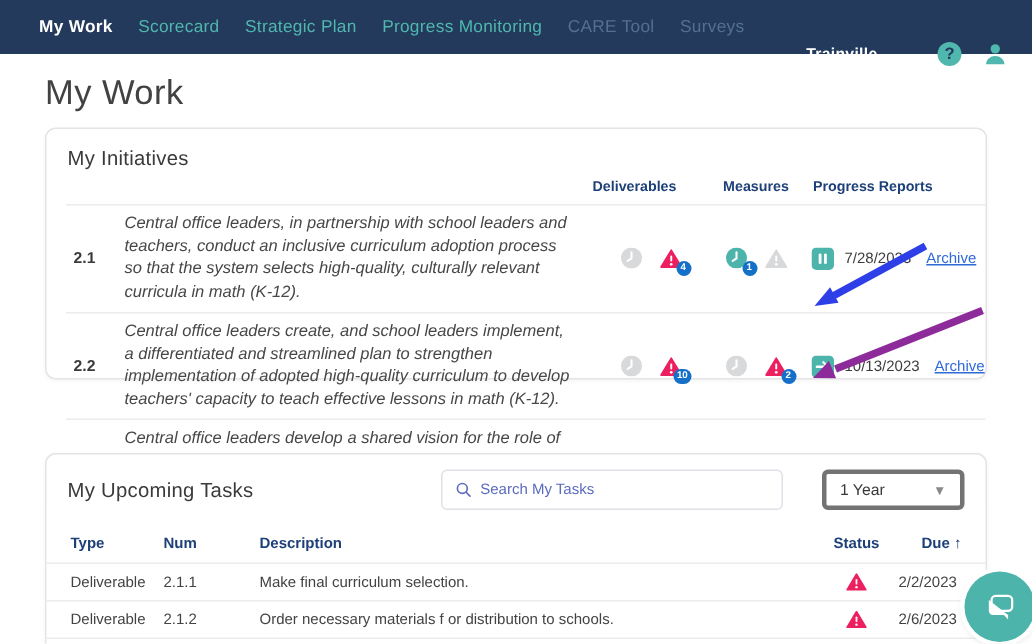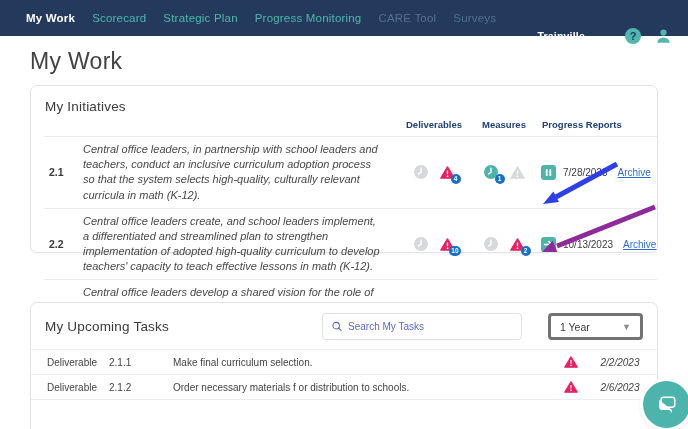--- a/index.html
+++ b/index.html
@@ -59,21 +59,21 @@
     min-width:10px; height:10px; border-radius:6px; line-height:10px;
     display:flex; align-items:center; justify-content:center; padding:0 2px;
   }
   .progress-cell { display:flex; align-items:center; gap:7px; font-size:10px; color:#3c3c3c; padding-left:6px; }
   .archive-link { color:#2f6bd8; text-decoration:underline; font-size:10px; cursor:pointer; margin-left:3px; }
 
   
   .tasks-head { display:flex; align-items:center; padding:10px 14px 9px; gap:26px; }
   .tasks-head .card-title { flex:1; }
   .search-box {
-    width:200px; height:27px; border:1px solid #dfe1e8; border-radius:4px;
+    width:228px; height:27px; border:1px solid #dfe1e8; border-radius:4px;
     display:flex; align-items:center; gap:6px; padding:0 9px; background:#fff;
   }
   .search-box input {
     border:none; outline:none; width:100%; font-size:10px;
     font-family:"Liberation Sans",sans-serif; color:#5c6bc0; background:transparent;
   }
   .search-box input::placeholder { color:#5c6bc0; opacity:1; }
   .filter-select {
     width:95px; height:27px; border:3px solid #737373; border-radius:4px;
     display:flex; align-items:center; justify-content:space-between;
@@ -81,21 +81,21 @@
   }
   .caret { color:#8a8a8a; font-size:9px; }
 
   .task-grid { display:grid; grid-template-columns:62px 64px 370px 56px 1fr; align-items:center; padding:0 16px; }
   .task-colheads { height:26px; }
   .task-colheads .col-head { font-size:10px; }
   .th-status { text-align:center; }
   .th-due { text-align:right; }
   .task-row { height:25px; font-size:10px; color:#434343; border-top:1px solid #ececec; }
   .task-status { display:flex; justify-content:center; }
-  .task-due { text-align:center;font-style:italic; }
+  .task-due { text-align:left; }
 
   
   .chat-fab {
     position:absolute; left:643px; top:381px; width:47px; height:47px;
     border-radius:50%; background:#4cb4ab;
     box-shadow:0 0 0 3px #ffffff, 0 2px 6px rgba(0,0,0,.18);
     display:flex; align-items:center; justify-content:center; cursor:pointer;
   }
 
   
@@ -123,21 +123,21 @@
 
 <h1 class="page-title">My Work</h1>
 
 <div class="card" id="initiatives-card">
   <div style="padding:11px 14px 2px;">
     <span class="card-title">My Initiatives</span>
   </div>
   <div class="init-grid init-colheads">
     <span></span>
       <span></span>
-    <span class="col-head" style="text-align:center;">Deliverables</span>
+    <span class="col-head" style="text-align:left;">Deliverables</span>
     <span class="col-head" style="text-align:center;">Measures</span>
     <span class="col-head" style="padding-left:7px;">Progress Reports</span>
   </div>
 
   <div class="init-divider"></div>
 
   <div class="init-grid init-row">
     <span class="init-num">2.1</span>
     <span class="init-desc">Central office leaders, in partnership with school leaders and teachers, conduct an inclusive curriculum adoption process so that the system selects high-quality, culturally relevant curricula in math (K-12).</span>
     <span class="icon-cluster">
@@ -293,20 +293,27 @@
           <path d="M8 8 L11 11" stroke="#5c6bc0" stroke-width="1.3" stroke-linecap="round"></path>
         </svg>
       <input type="text" placeholder="Search My Tasks" style="">
     </div>
     <div class="filter-select">
       <span>1 Year</span>
       <span class="caret">▼</span>
     </div>
   </div>
 
+  <div class="task-grid task-colheads">
+    <span class="col-head">Type</span>
+    <span class="col-head">Num</span>
+    <span class="col-head">Description</span>
+    <span class="col-head th-status">Status</span>
+    <span class="col-head th-due"><span>Due</span> <span>↑</span></span>
+  </div>
 
   <div class="task-grid task-row">
     <span>Deliverable</span>
     <span>2.1.1</span>
     <span>Make final curriculum selection.</span>
     <span class="task-status">
       <svg width="14" height="12" viewBox="0 0 16 14">
           <path d="M8 1 L15.2 13 H.8 Z" fill="#ec2060" stroke="#ec2060" stroke-width="1.4" stroke-linejoin="round"></path>
           <rect x="7.3" y="4.6" width="1.4" height="4.4" rx=".7" fill="#fff"></rect>
           <circle cx="8" cy="11" r=".95" fill="#fff"></circle>

